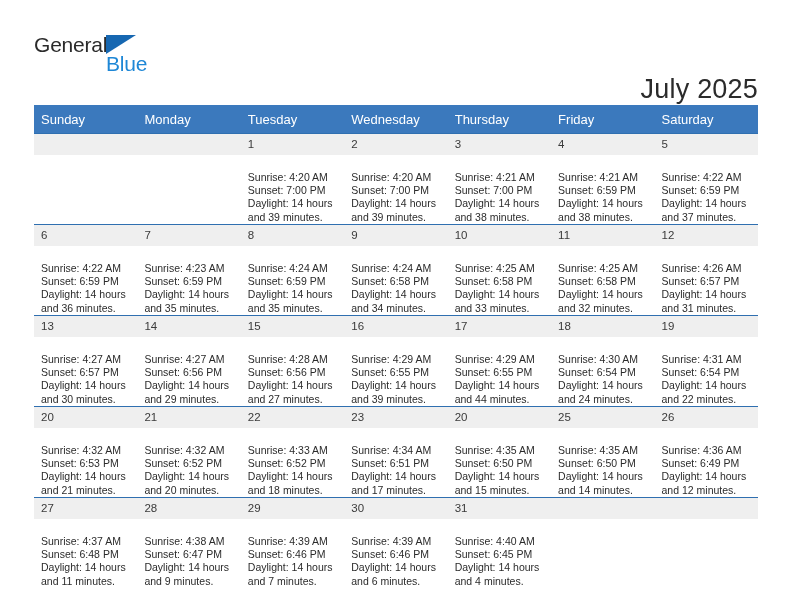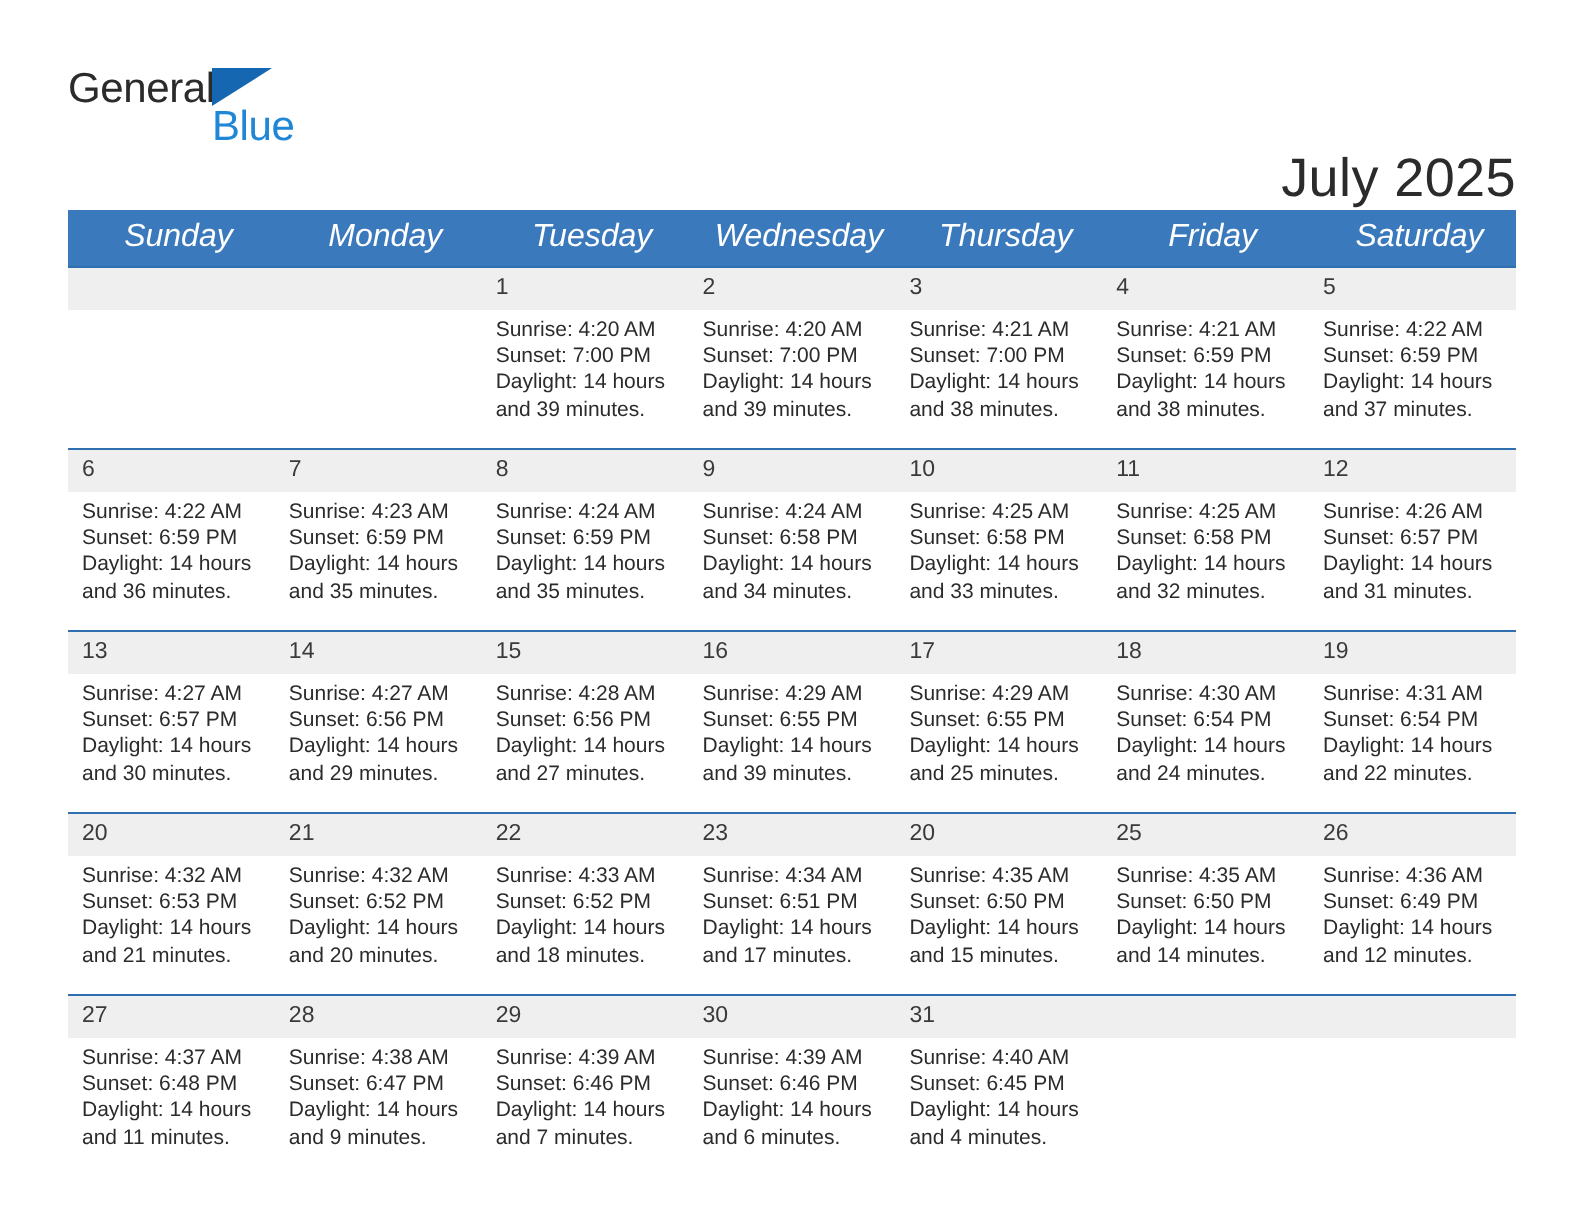--- a/index.html
+++ b/index.html
@@ -93,28 +93,27 @@
     left: 34px;
     top: 105px;
     width: 724px;
     border-collapse: collapse;
     table-layout: fixed;
   }
 
   .calendar th {
     background: #3b79bd;
     color: #ffffff;
-    font-size: 16px;
+    font-size: 13px;
     font-weight: normal;
-    text-align: center;
+    text-align: left;
     padding: 5px 0 5px 7px;
     height: 18px;
     vertical-align: middle;
     border: none;
-    font-style: italic;
   }
 
   .week-row td {
     vertical-align: top;
     padding: 0;
     border: none;
     border-top: 1.5px solid #2f6fb0;
     height: 90px;
     box-sizing: border-box;
   }
@@ -133,21 +132,21 @@
     color: #3a3a3a;
     padding: 4px 0 4px 7px;
     line-height: 13px;
     height: 21px;
     box-sizing: border-box;
   }
   .cell.gray .daynum {
     background: #efefef;
   }
   .cell .info {
-    padding: 4px 10px 0 7px;
+    padding: 16px 10px 0 7px;
     font-size: 10.5px;
     line-height: 13.2px;
     color: #2b2b2b;
   }
   .cell .info div {
     white-space: normal;
   }
 
   
   .cell.blank {
@@ -401,21 +400,21 @@
             </div>
           </div>
         </td>
         <td>
           <div class="cell gray">
             <div class="daynum">17</div>
             <div class="info">
               <div>Sunrise: 4:29 AM</div>
               <div>Sunset: 6:55 PM</div>
               <div>Daylight: 14 hours</div>
-              <div>and 25 minutes.</div>
+              <div>and 44 minutes.</div>
             </div>
           </div>
         </td>
         <td>
           <div class="cell gray">
             <div class="daynum">18</div>
             <div class="info">
               <div>Sunrise: 4:30 AM</div>
               <div>Sunset: 6:54 PM</div>
               <div>Daylight: 14 hours</div>

